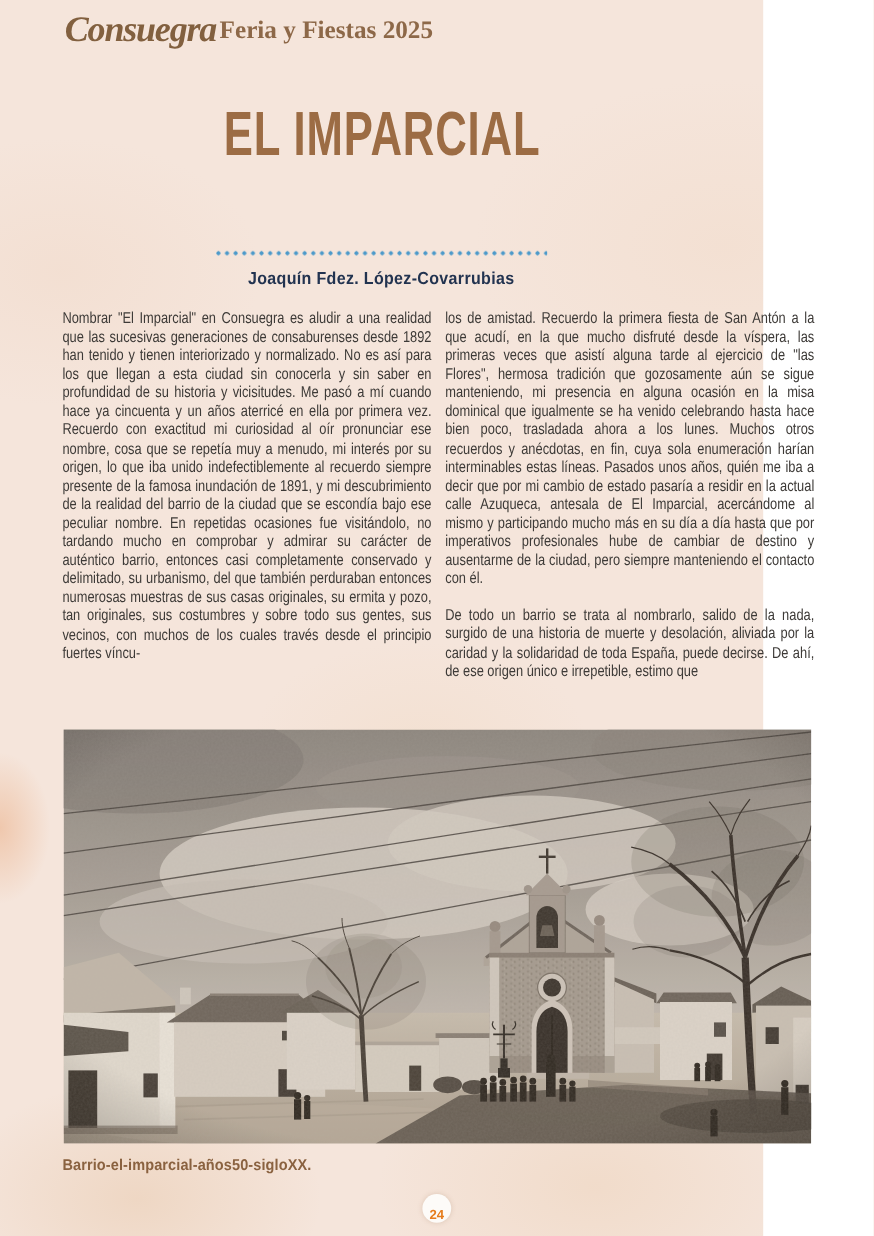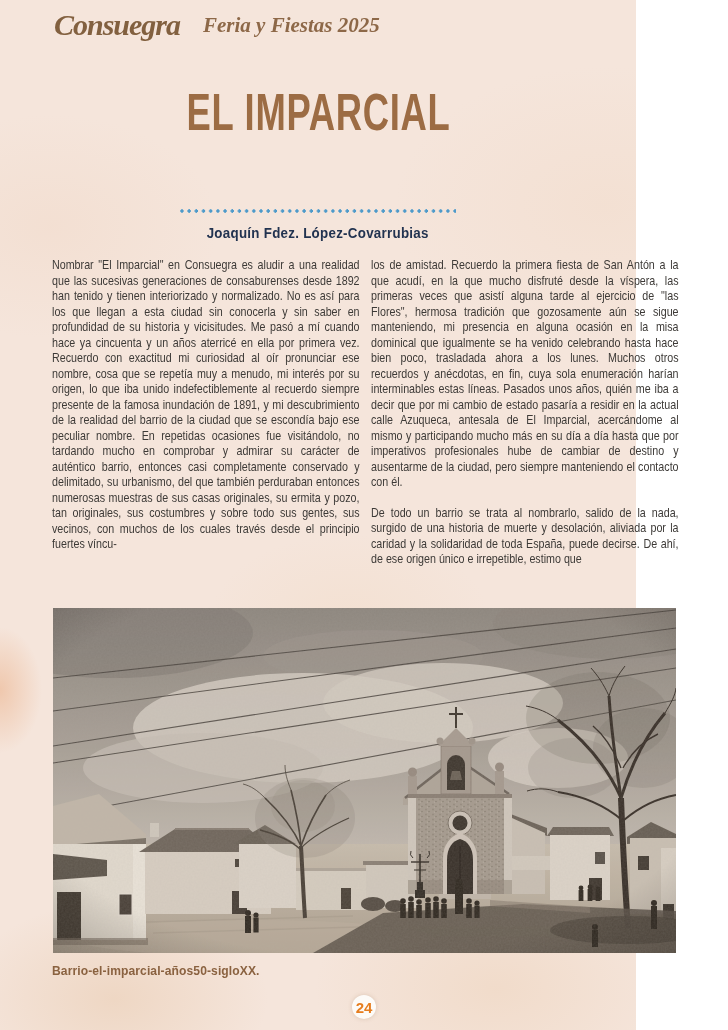--- a/index.html
+++ b/index.html
@@ -20,22 +20,22 @@
       radial-gradient(200px 120px at 55% 60%,  rgba(235,205,170,.18), transparent 70%);
   }
   
   .logo{
     position:absolute; left:54px; top:8px;
     font-family:"Liberation Serif", serif; font-style:italic; font-weight:700;
     font-size:30px; letter-spacing:-1px; color:#82603f; white-space:nowrap;
   }
   .edition{
     position:absolute; left:183px; top:13px;
-    font-family:"Liberation Serif", serif; font-style:italic; font-weight:700;
-    font-size:21px; color:#8d6848; white-space:nowrap;margin-left:20px;
+    font-family:"Liberation Serif", serif; font-weight:700;
+    font-size:21px; color:#8d6848; white-space:nowrap;
   }
   
   .title-wrap{ position:absolute; top:86px; left:0; right:0; text-align:center; font-weight:normal;}
   .title{
     display:inline-block; font-weight:700; font-size:52px; line-height:1;
     color:#9c6c44; letter-spacing:1px; white-space:nowrap;
     transform:scaleX(.70); transform-origin:center;
   }
   .author-wrap{ position:absolute; top:188px; left:0; right:0; text-align:center;margin-top:36px; }
   .author{
@@ -63,22 +63,22 @@
   .photo{ position:absolute; left:53px; top:608px; width:623px; height:345px; }
   .photo svg{ display:block; width:623px; height:345px; }
   .caption{
     position:absolute; left:52px; top:963px;
     font-weight:700; font-size:13px; color:#8a6240; letter-spacing:.1px;
     transform:scaleX(.93); transform-origin:left top; white-space:nowrap;
   }
   .pagenum{
     position:absolute; left:352px; top:995px; width:24px; height:24px;
     background:#fdfbf8; border-radius:50%;
-    display:flex; align-items:center; justify-content:center;
-    font-weight:700; font-size:15px; color:#e67d1e;
+    display:flex; align-items:flex-end; justify-content:center;
+    font-weight:700; font-size:11px; color:#e67d1e;
     box-shadow:0 0 4px rgba(150,110,80,.25);
   }
 </style>
 </head>
 <body>
 
 <div class="page">
 
   <span class="logo">Consuegra</span>
   <span class="edition">Feria y Fiestas 2025</span>

